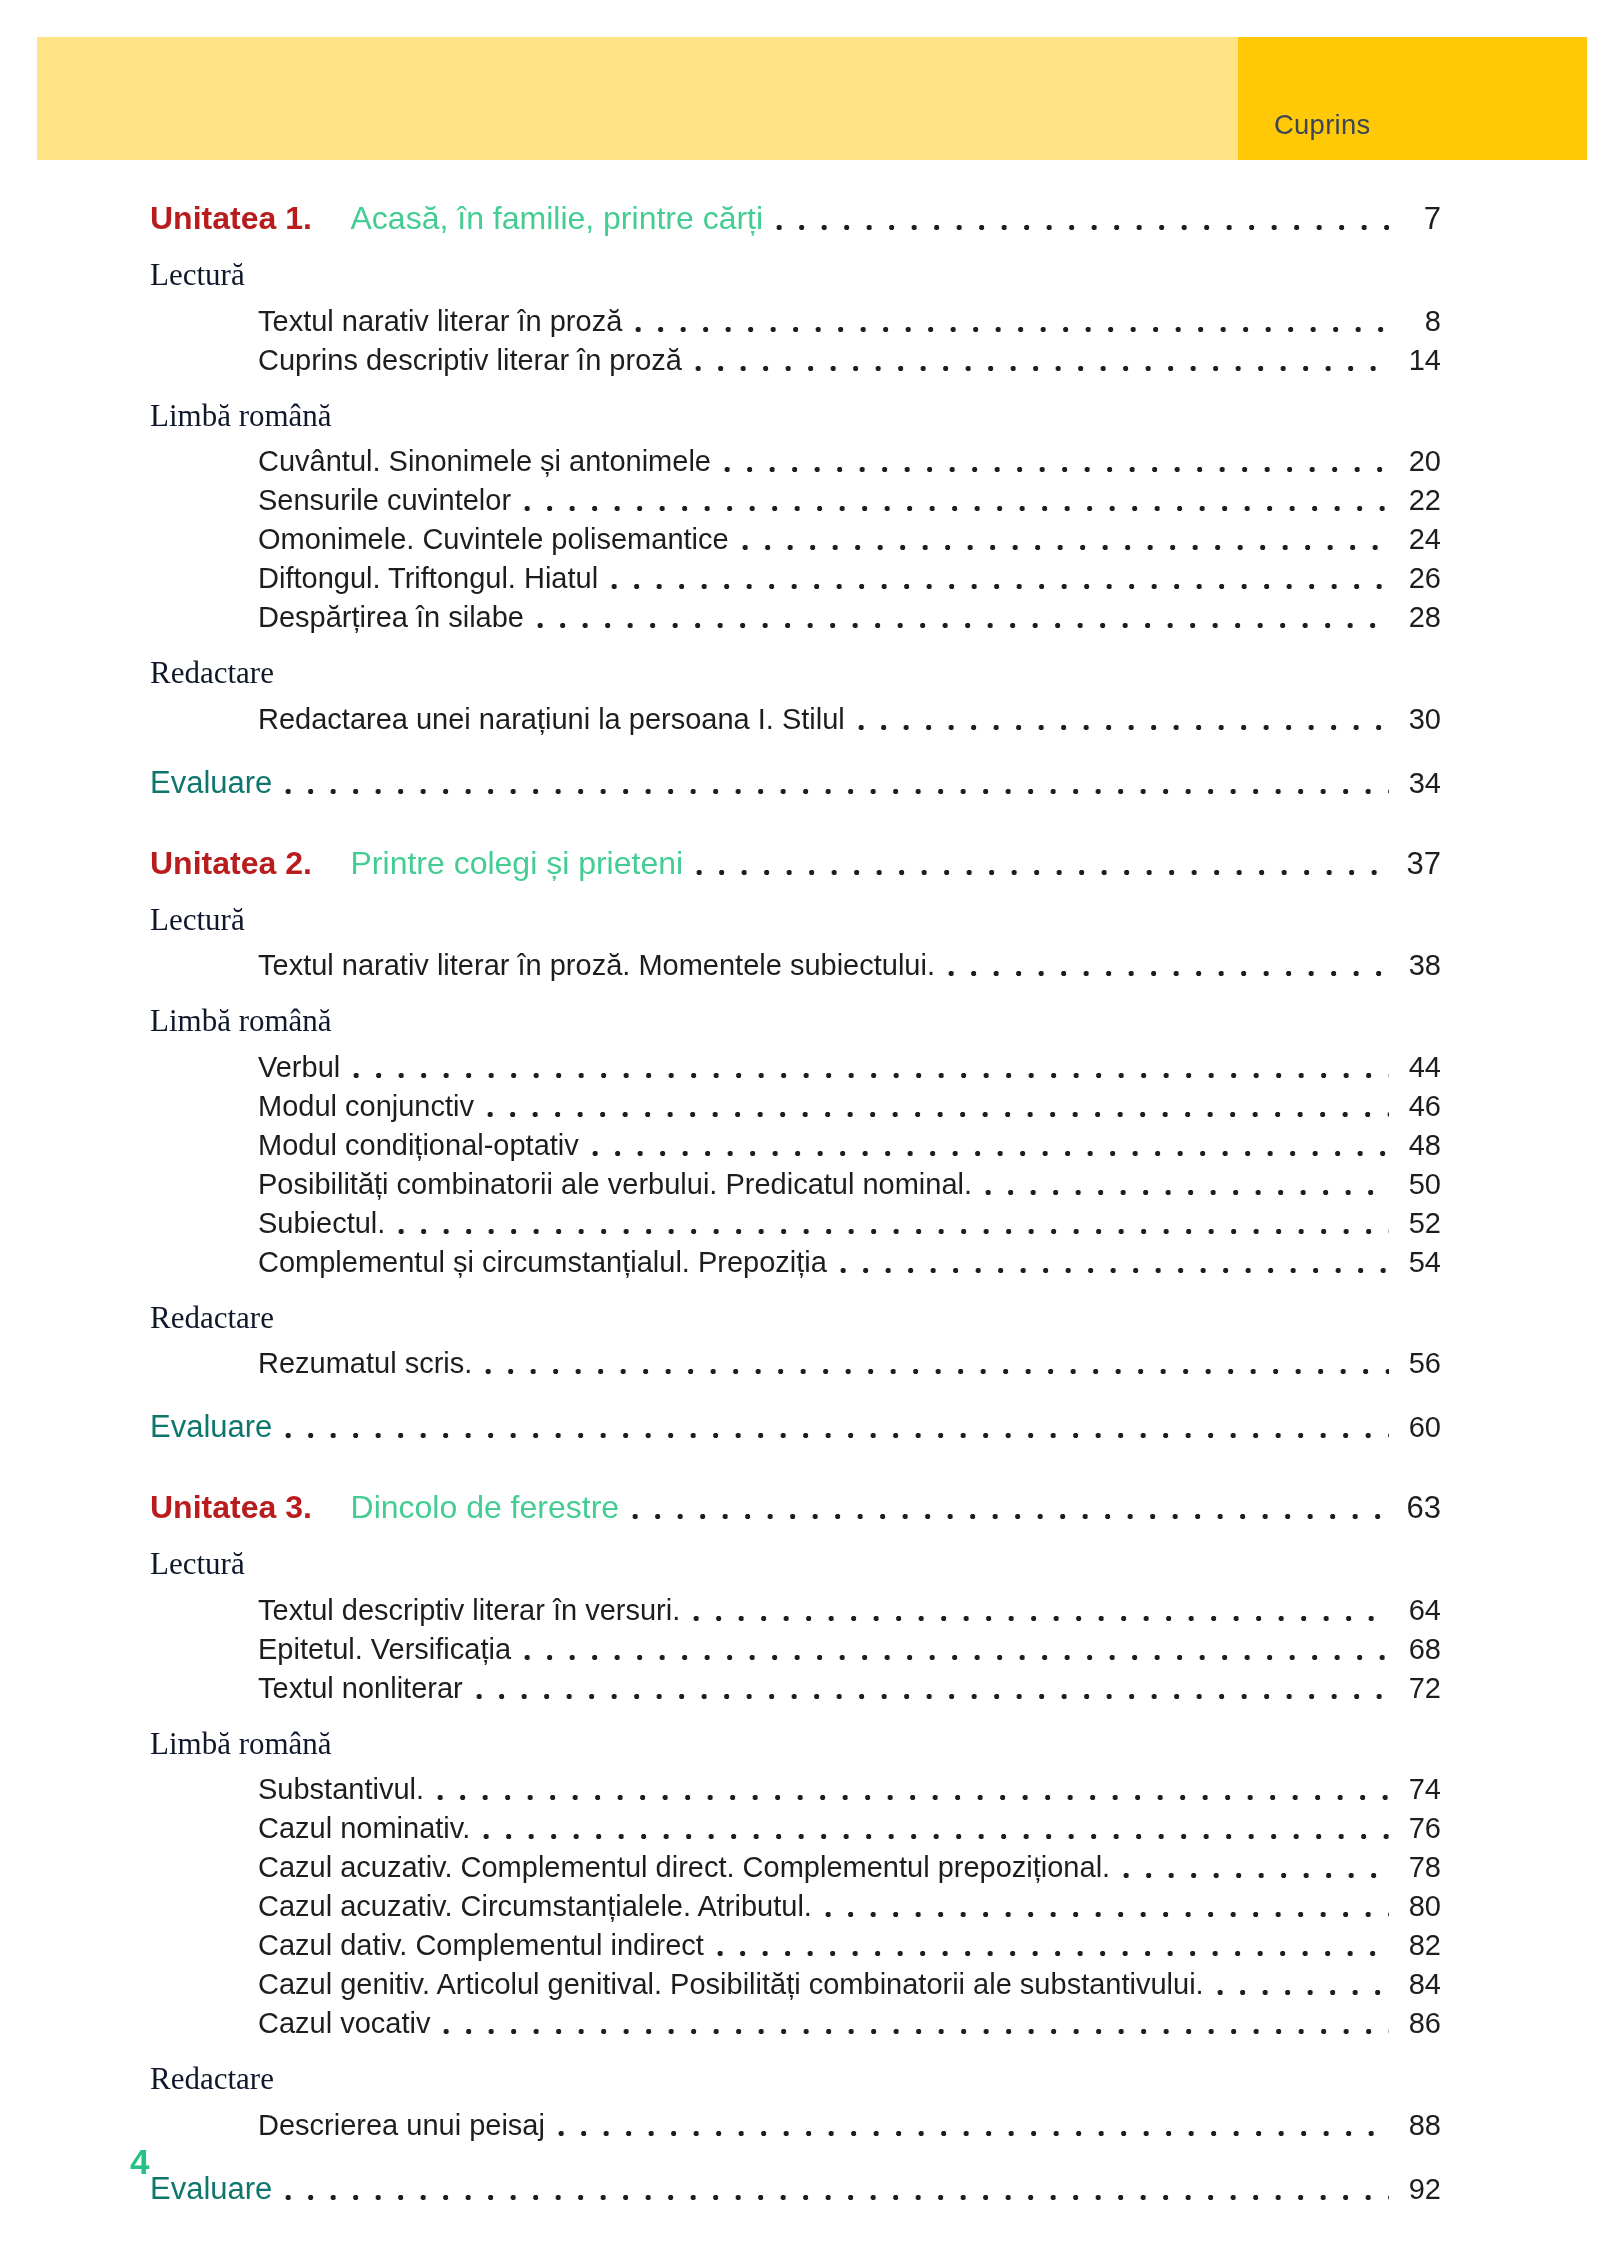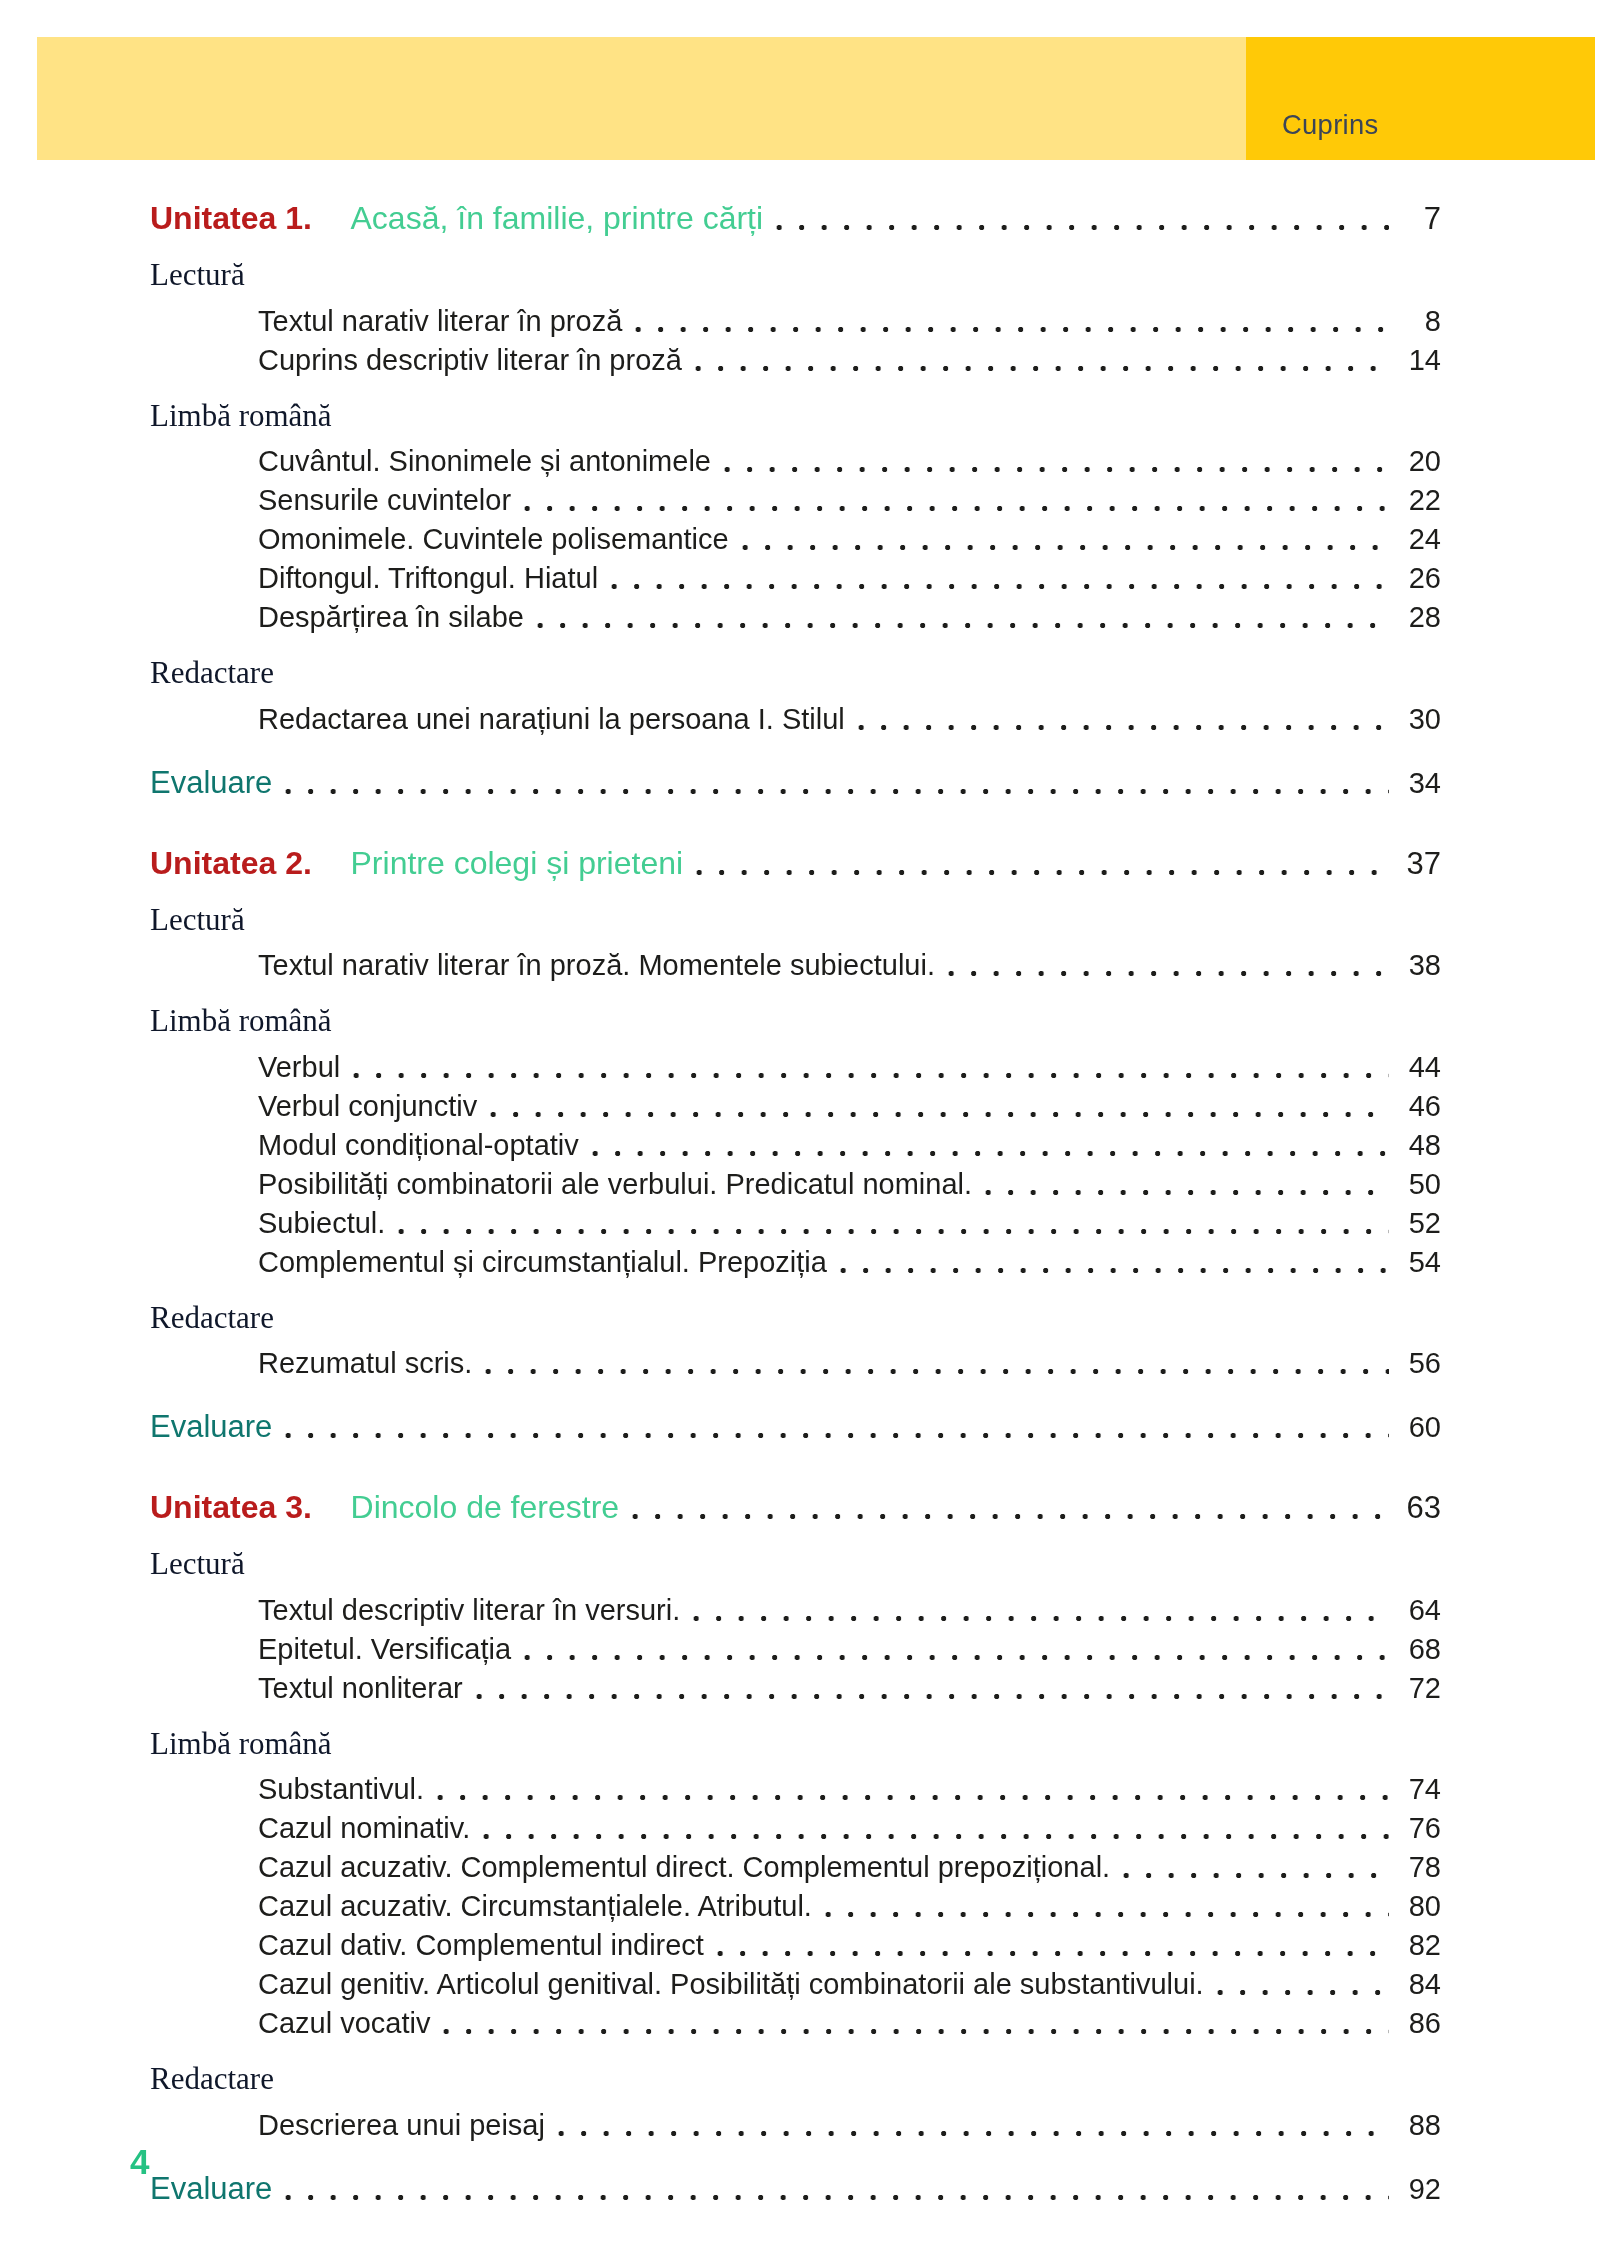--- a/index.html
+++ b/index.html
@@ -3,21 +3,21 @@
 <meta charset="utf-8">
 <style>
   html,body { margin:0; padding:0; }
   body {
     width:1620px; height:2261px; position:relative; background:#ffffff;
     font-family:"Liberation Sans", sans-serif; color:#1d1d1b; overflow:hidden;
   }
 
   
   .band { position:absolute; left:37px; top:37px; width:1550px; height:123px;
-          background:#ffe385; display:flex;padding-left:8px; }
+          background:#ffe385; display:flex; }
   .band-light { flex:1; }
   .band-dark { width:349px; background:#ffc907; position:relative; }
   .band-title { position:absolute; left:36px; top:74px; font-size:27.4px; line-height:1;
                 color:#3b4557; letter-spacing:0.3px; }
 
   
   .toc { position:absolute; left:150px; top:198px; width:1291px; }
   .row { display:flex; align-items:baseline; }
   .leader { flex:1; align-self:stretch; margin:0 7.5px 0 5px;
             background-image:radial-gradient(circle 2.5px at 2.5px 2.5px, #1d1d1b 2.5px, transparent 2.9px);
@@ -121,21 +121,21 @@
       <span class="leader"></span>
       <span class="pagenum">38</span>
     </div>
     <div class="section-heading">Limbă română</div>
     <div class="row item-row">
       <span class="item-label">Verbul</span>
       <span class="leader"></span>
       <span class="pagenum">44</span>
     </div>
     <div class="row item-row">
-      <span class="item-label">Verbul conjunctiv</span>
+      <span class="item-label">Modul conjunctiv</span>
       <span class="leader"></span>
       <span class="pagenum">46</span>
     </div>
     <div class="row item-row">
       <span class="item-label">Modul condițional-optativ</span>
       <span class="leader"></span>
       <span class="pagenum">48</span>
     </div>
     <div class="row item-row">
       <span class="item-label">Posibilități combinatorii ale verbului. Predicatul nominal.</span>

